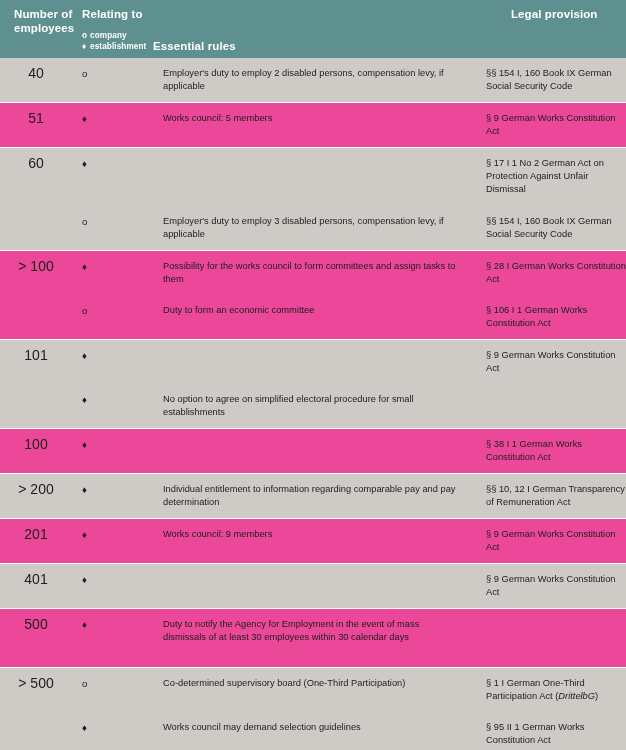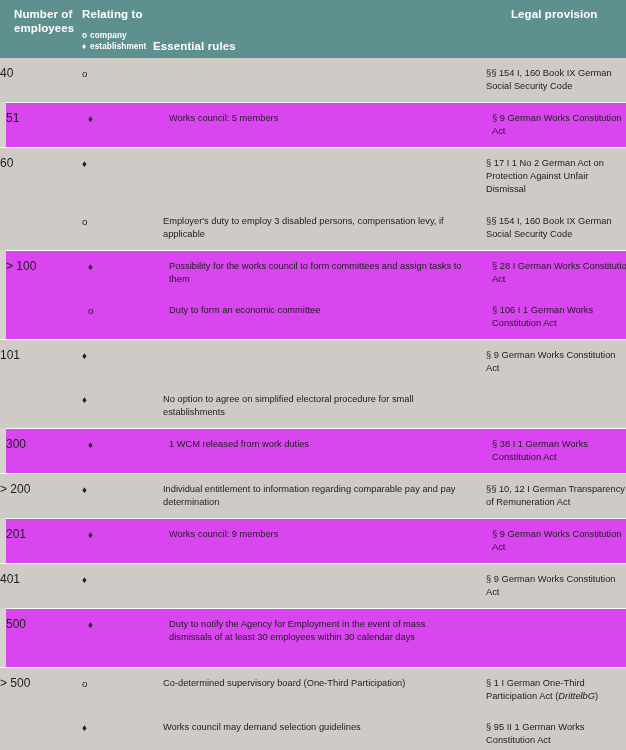--- a/index.html
+++ b/index.html
@@ -55,41 +55,41 @@
   .legend .sym {
     display: inline-block;
     width: 8px;
   }
 
   
   .tbody { position: relative; }
 
   .group { position: relative; }
   .group.dark  { background: #cecbc7; }
-  .group.light { background: #d946ef; margin-left: 6px; }
+  .group.light { background: #ec4899; }
   .group + .group { border-top: 1px solid #ffffff; }
 
   .row {
     position: relative;
     display: block;
     min-height: 20px;
     padding: 9px 0 9px 0;
   }
 
   .cell {
     position: absolute;
     font-size: 9.3px;
     line-height: 13.2px;
     color: #1d1d1d;
   }
   .c-num {
     left: 0px;
     width: 72px;
-    text-align: left;
-    font-size: 12px;
+    text-align: center;
+    font-size: 14px;
   }
   .c-rel {
     left: 82px;
     width: 40px;
     text-align: left;
     font-size: 9.6px;
   }
   .c-rules {
     left: 163px;
     width: 300px;
@@ -126,20 +126,21 @@
       </div>
     </div>
   </div>
 
   <div class="tbody" id="tbody">
       <div class="group dark">
         <div class="row">
           <div class="row-inner" style="height: 26px;">
             <div class="cell c-num">40</div>
             <div class="cell c-rel">o</div>
+            <div class="cell c-rules">Employer's duty to employ 2 disabled persons, compensation levy, if applicable</div>
             <div class="cell c-legal">§§ 154 I, 160 Book IX German Social Security Code</div>
             <div style="visibility: hidden; font-size: 9.3px; line-height: 13.2px;">x</div>
           </div>
         </div>
       </div>
       <div class="group light">
         <div class="row">
           <div class="row-inner" style="height: 26px;">
             <div class="cell c-num">51</div>
             <div class="cell c-rel">♦</div>
@@ -202,23 +203,22 @@
             <div class="cell c-num"></div>
             <div class="cell c-rel">♦</div>
             <div class="cell c-rules">No option to agree on simplified electoral procedure for small establishments</div>
             <div style="visibility: hidden; font-size: 9.3px; line-height: 13.2px;">x</div>
           </div>
         </div>
       </div>
       <div class="group light">
         <div class="row">
           <div class="row-inner" style="height: 26px;">
-            <div class="cell c-num">300</div>
-            <div class="cell c-rel">♦</div>
-            <div class="cell c-rules">1 WCM released from work duties</div>
+            <div class="cell c-num">100</div>
+            <div class="cell c-rel">♦</div>
             <div class="cell c-legal">§ 38 I 1 German Works Constitution Act</div>
             <div style="visibility: hidden; font-size: 9.3px; line-height: 13.2px;">x</div>
           </div>
         </div>
       </div>
       <div class="group dark">
         <div class="row">
           <div class="row-inner" style="height: 26px;">
             <div class="cell c-num">&gt; 200</div>
             <div class="cell c-rel">♦</div>

